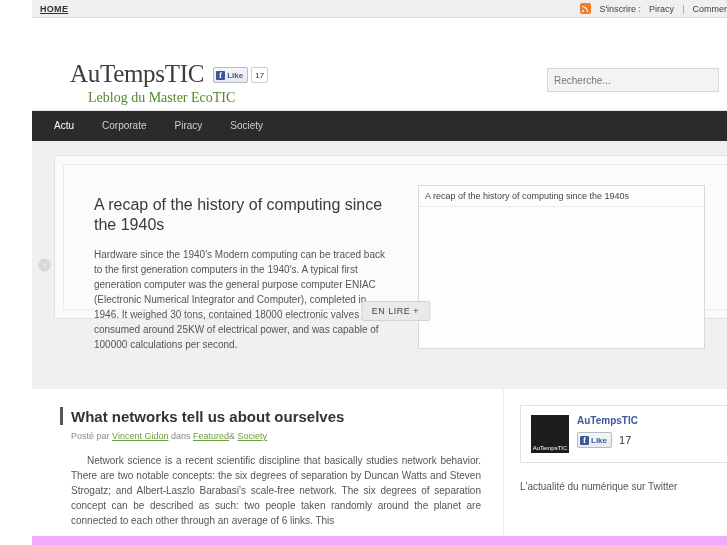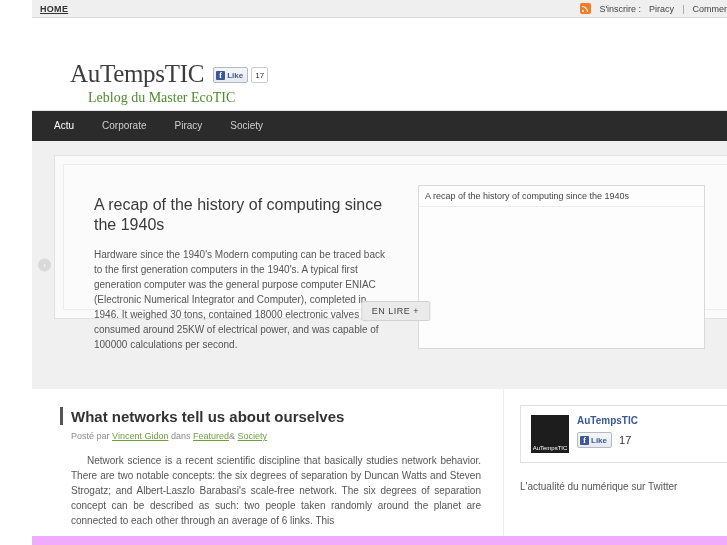--- a/index.html
+++ b/index.html
@@ -401,20 +401,23 @@
     <div class="logo">
       <span class="title">AuTempsTIC</span>
       <span class="fb-like-small">
         <span class="fb-btn">
           <span class="fb-f">f</span>
           <span>Like</span>
         </span>
         <span class="fb-count">17</span>
       </span>
       <div class="subtitle">Leblog du Master EcoTIC</div>
+    </div>
+    <div class="search-box">
+      <input type="text" placeholder="Recherche..." style="">
     </div>
   </div>
 
   <div class="nav">
     <a class="nav-item active" href="#">Actu</a>
     <a class="nav-item" href="#">Corporate</a>
     <a class="nav-item" href="#">Piracy</a>
     <a class="nav-item" href="#">Society</a>
   </div>
 

